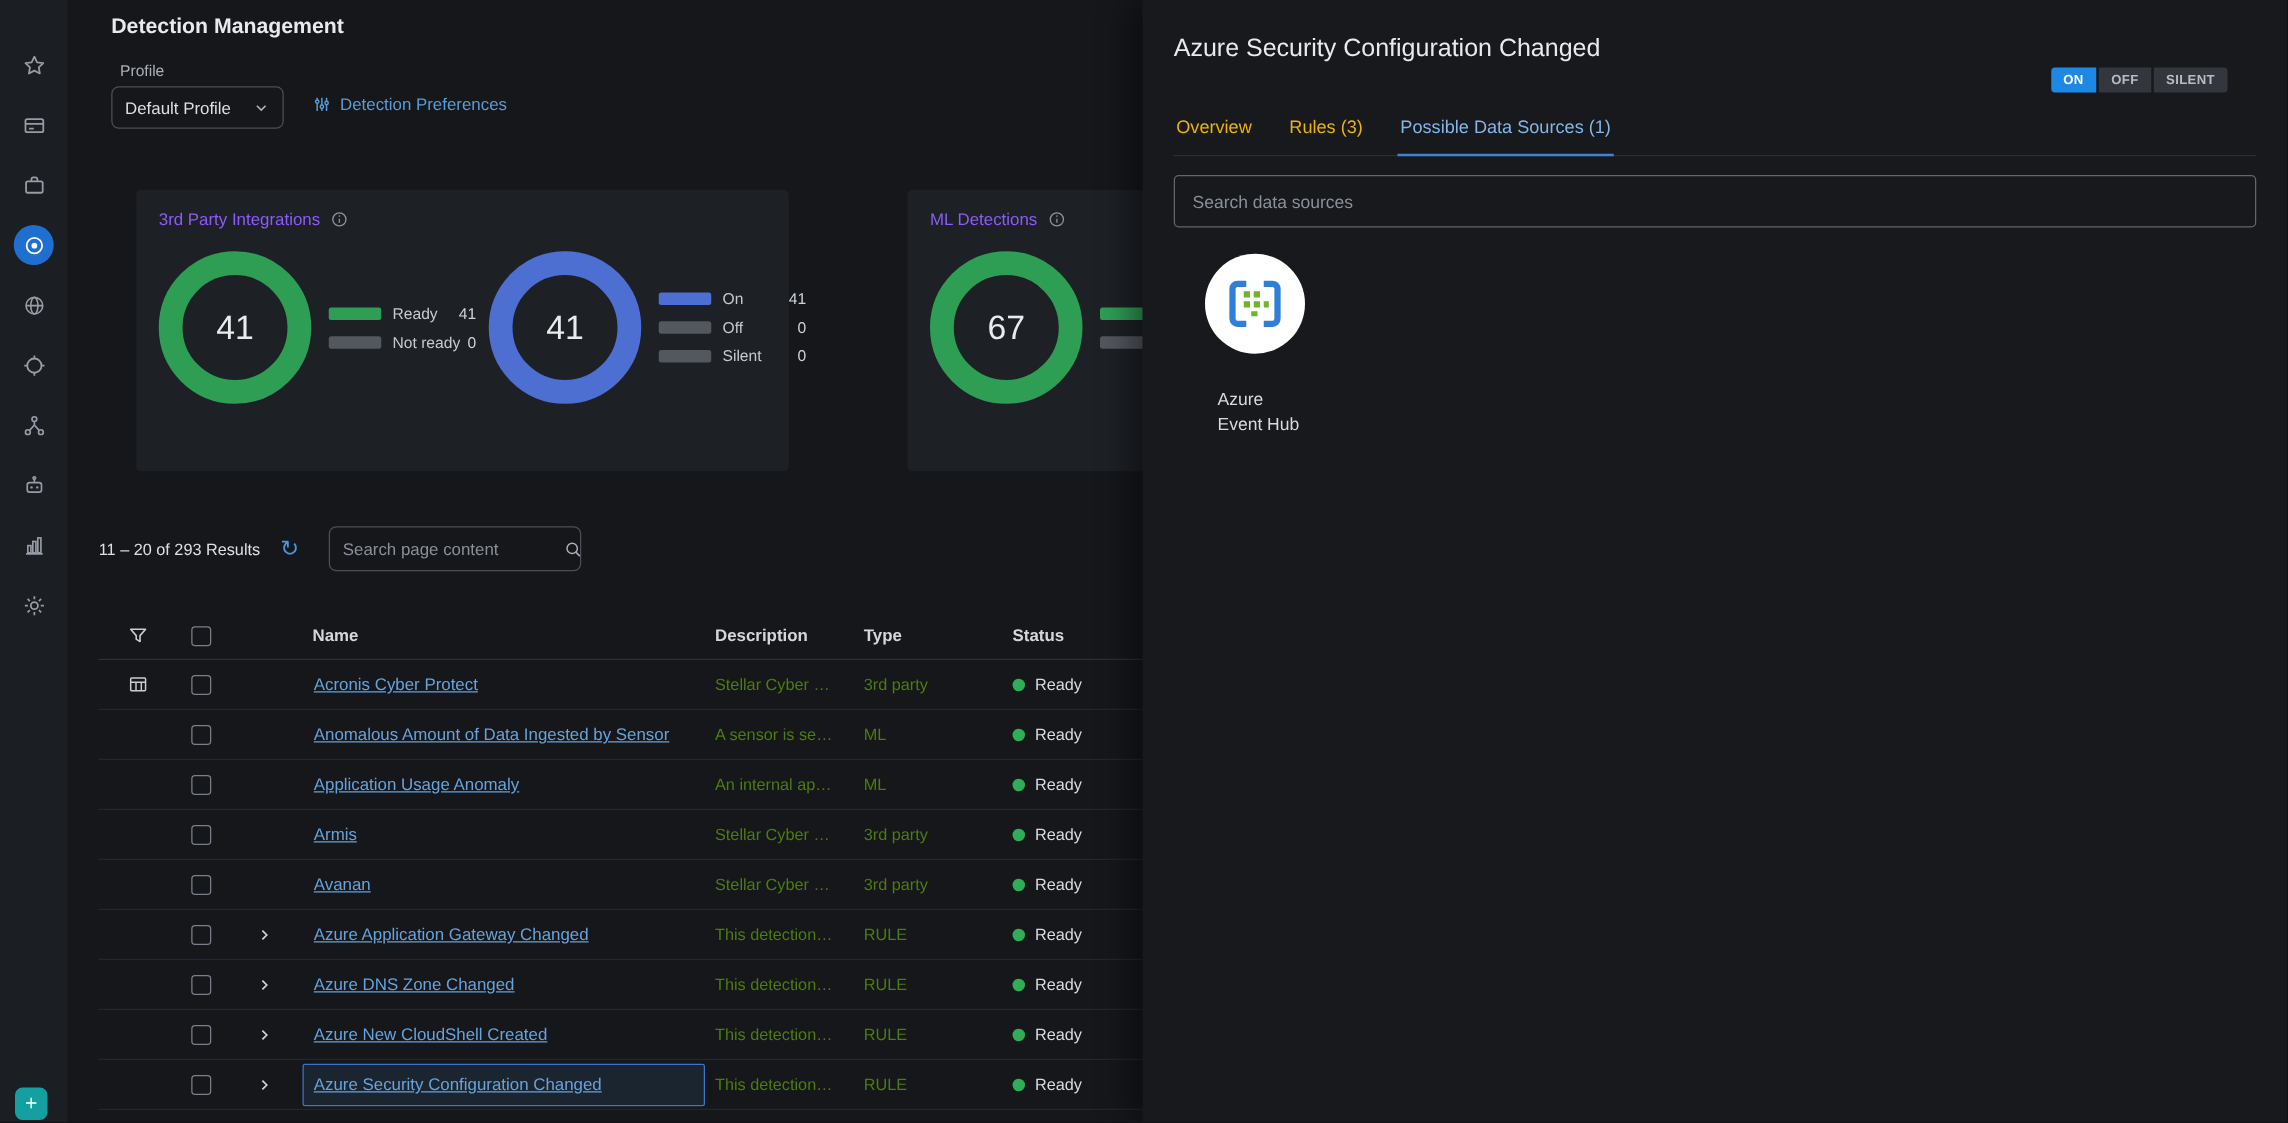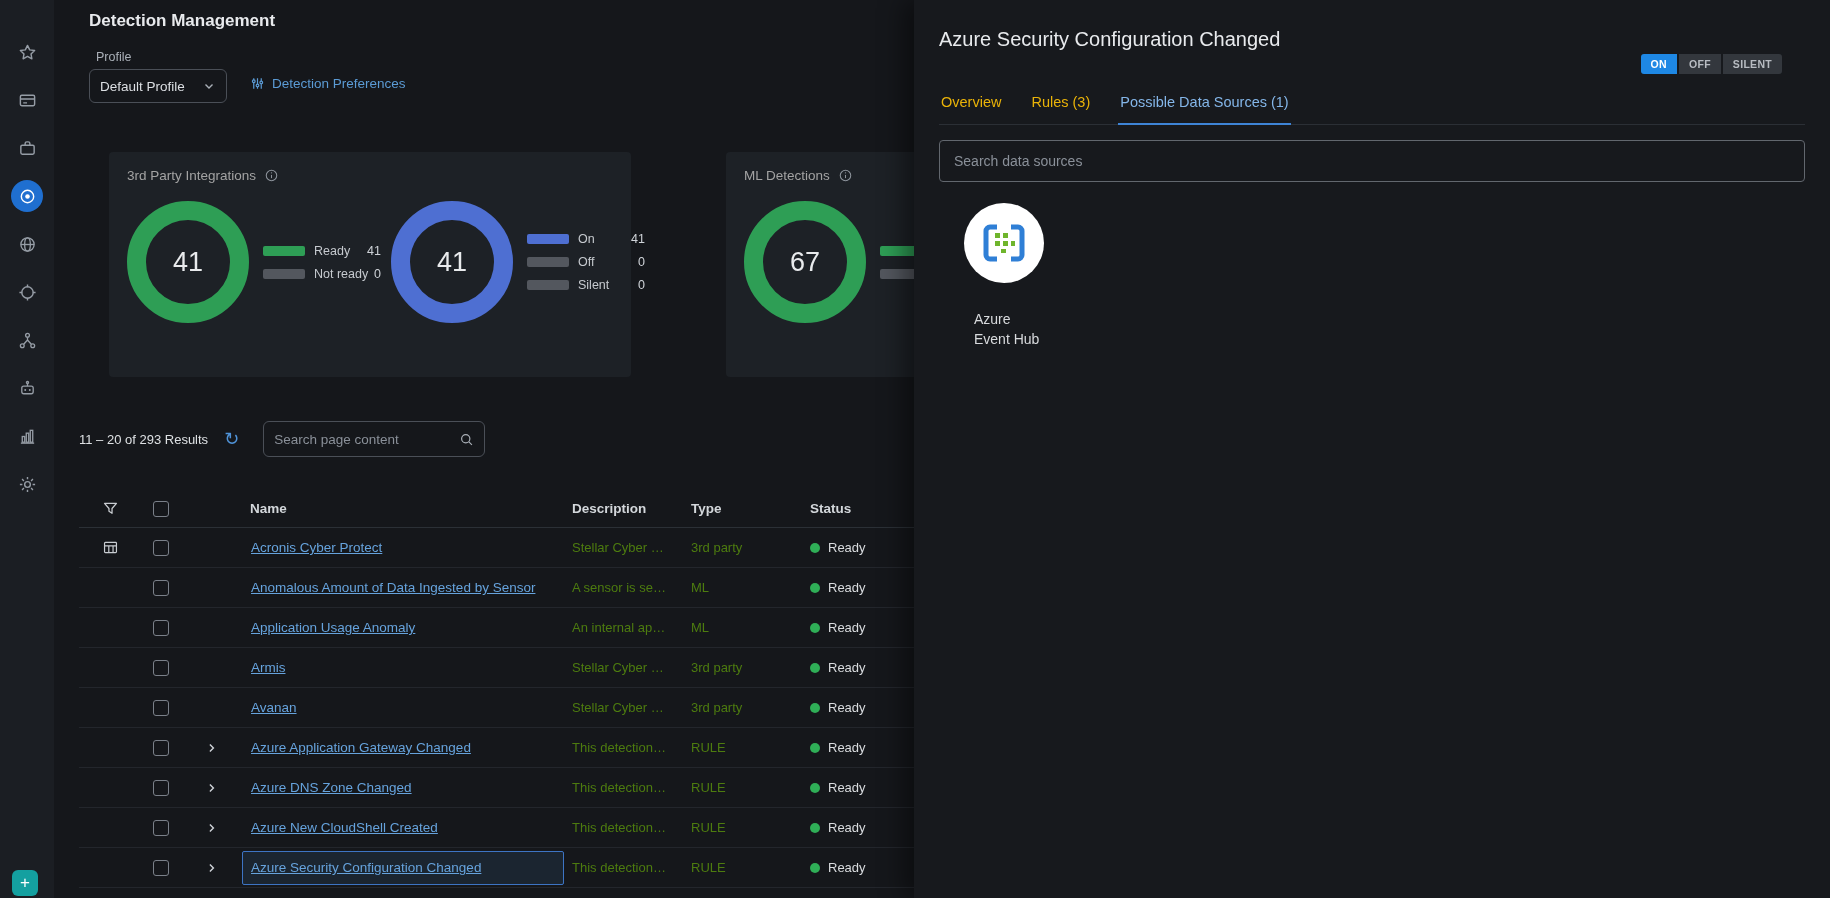--- a/index.html
+++ b/index.html
@@ -47,21 +47,21 @@
   }
 
   
   .cards { position: absolute; left: 55px; top: 152px; }
   .card {
     position: absolute; top: 0; height: 225px; width: 522px;
     background: #1d2126; border-radius: 4px; padding: 16px 18px;
   }
   .card.c1 { left: 0; }
   .card.c2 { left: 617px; }
-  .card-title-row { display: flex; align-items: center; gap: 8px; color: #a3a3a3; font-size: 13.5px; }
+  .card-title-row { display: flex; align-items: center; gap: 8px; color: #8b5cf6; font-size: 13.5px; }
   .info-ic { color: #8d939b; display: flex; }
   .card-body { display: flex; align-items: center; margin-top: 18px; }
   .donut-group { display: flex; align-items: center; }
   .donut {
     width: 122px; height: 122px; border-radius: 50%;
     display: flex; align-items: center; justify-content: center; flex: 0 0 auto;
   }
   .donut.green { border: 19px solid #2e9e55; }
   .donut.blue  { border: 19px solid #4e6fd2; }
   .donut-num { font-size: 27px; color: #e9ebed; }
@@ -72,21 +72,21 @@
   .leg-bar.b  { background: #4e6fd2; }
   .leg-bar.gr { background: #53575e; }
   .leg-val { margin-left: auto; color: #cfd3d8; }
   .dg2 { margin-left: 10px; }
 
   
   .results-row { position: absolute; left: 25px; top: 421px; height: 36px; display: flex; align-items: center; }
   .results-summary { font-size: 13px; color: #dde0e3; }
   .refresh-btn { background: none; border: none; color: #4f93d8; font-size: 18px; margin-left: 16px; cursor: pointer; line-height: 1; }
   .page-search {
-    margin-left: 24px; width: 222px; height: 36px; border: 1px solid #4a4f57; border-radius: 6px;
+    margin-left: 24px; width: 202px; height: 36px; border: 1px solid #4a4f57; border-radius: 6px;
     display: flex; align-items: center; padding: 0 10px; background: transparent;
   }
   .page-search input {
     flex: 1; background: transparent; border: none; outline: none;
     color: #dfe2e5; font-size: 13.5px; font-family: inherit;
   }
   .page-search input::placeholder { color: #8a9099; }
   .page-search .mag { color: #aab0b8; display: flex; }
 
   

